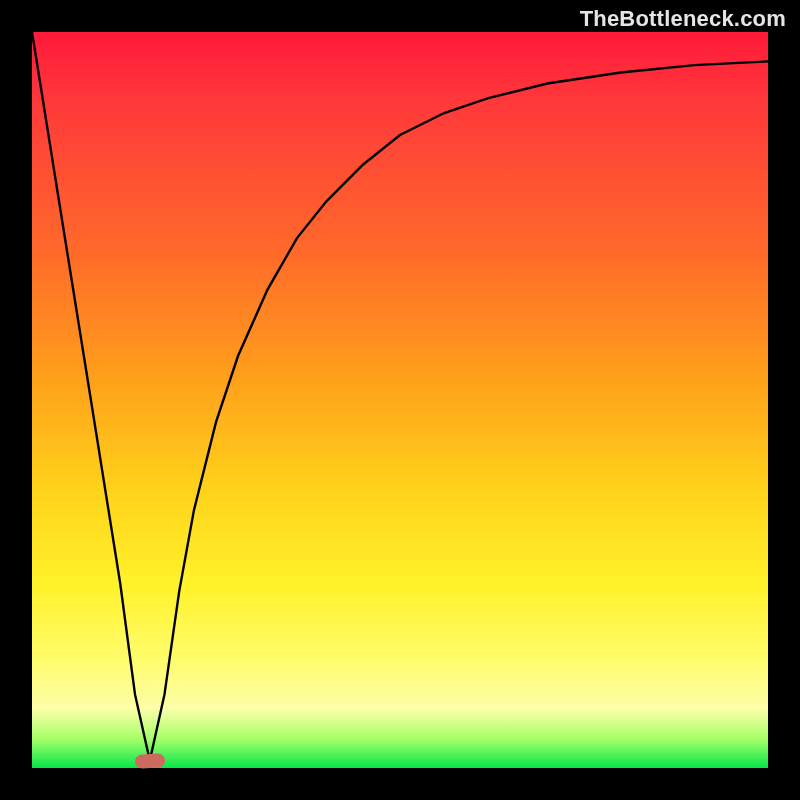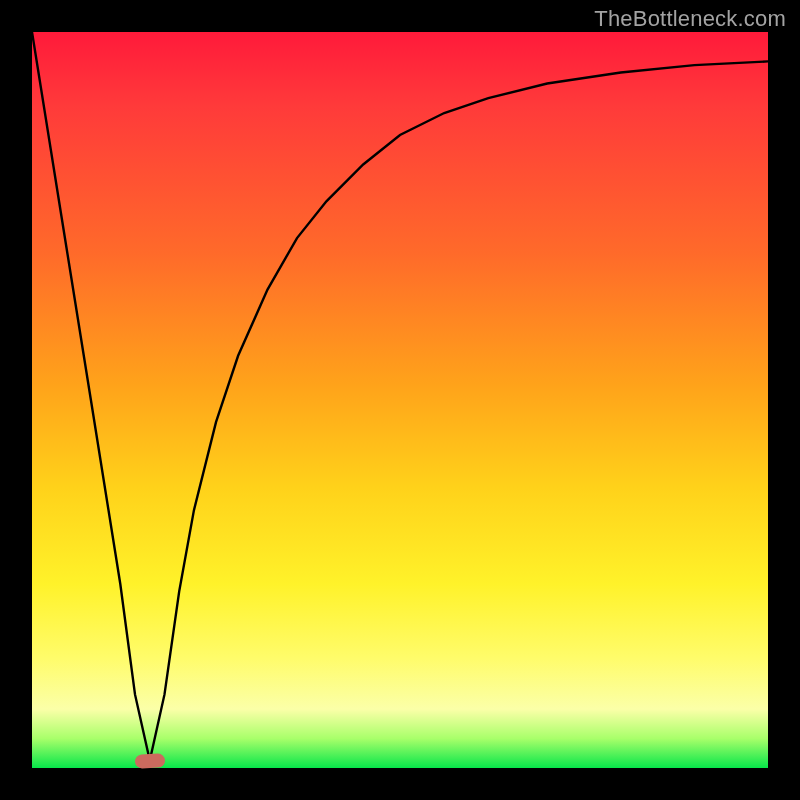--- a/index.html
+++ b/index.html
@@ -37,23 +37,23 @@
       #fffc6a 85%,
       #fbffa8 92%,
       #a8ff6a 96%,
       #07e64a 100%
     );
   }
   .watermark {
     position: absolute;
     top: 6px;
     right: 14px;
-    color: #a3a3a3;
+    color: #e5e5e5;
     font-size: 22px;
-    font-weight: 400;
+    font-weight: 700;
     letter-spacing: 0.2px;
     user-select: none;
   }
   svg.curve {
     position: absolute;
     top: 0;
     left: 0;
     width: 736px;
     height: 736px;
   }

